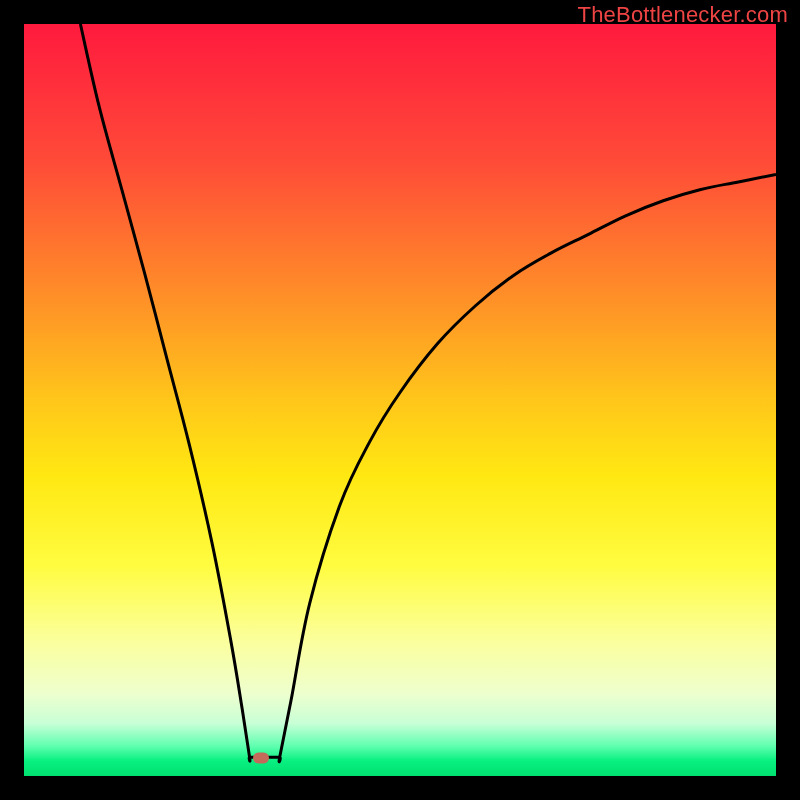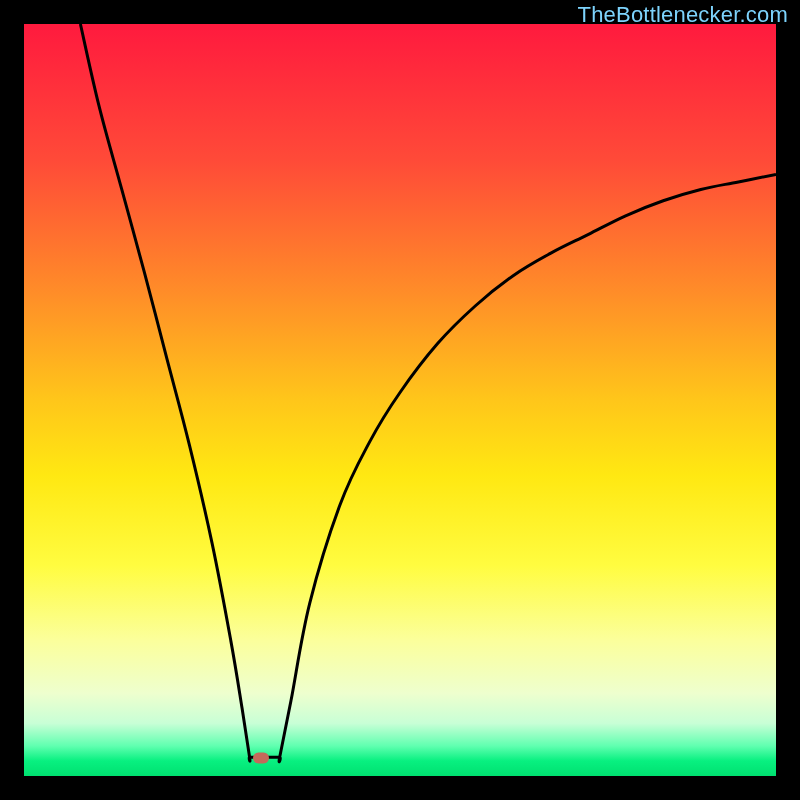--- a/index.html
+++ b/index.html
@@ -29,21 +29,21 @@
       #c8ffd6 93%,
       #60ffb0 96%,
       #08f080 98%,
       #00e070 100%
     );
   }
   .attribution {
     position: absolute;
     top: 2px;
     right: 12px;
-    color: #7dd3fc;
+    color: #ef4444;
     font-size: 22px;
     font-weight: 500;
     letter-spacing: 0.2px;
     z-index: 5;
   }
   svg.curve {
     position: absolute;
     left: 0;
     top: 0;
     width: 752px;

